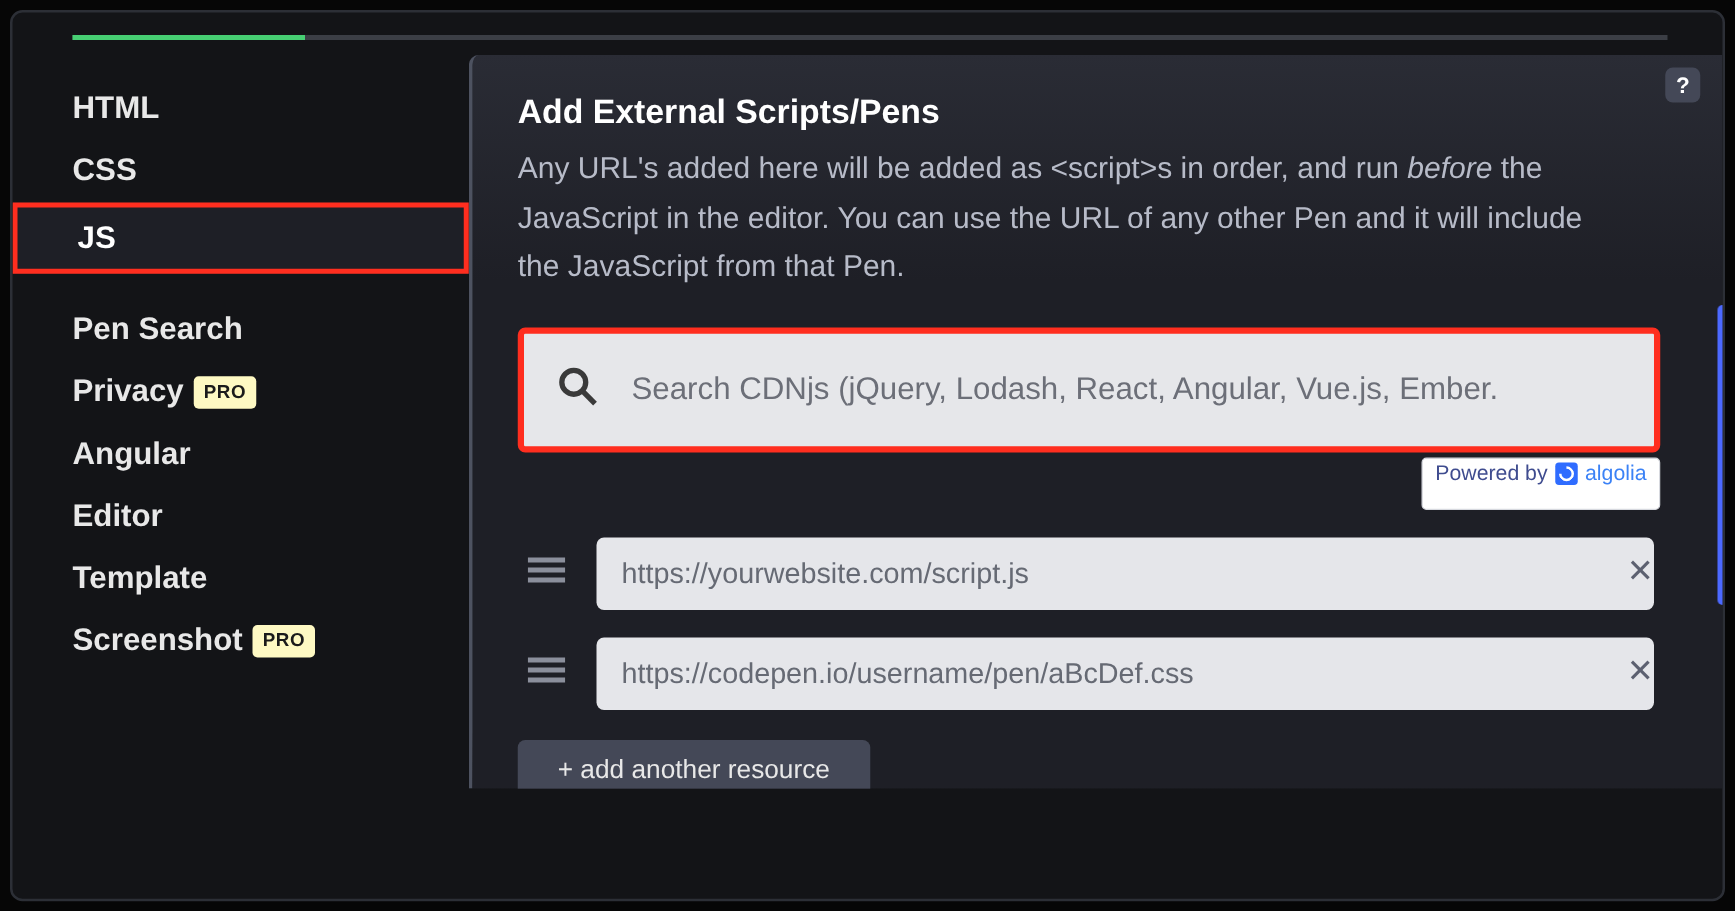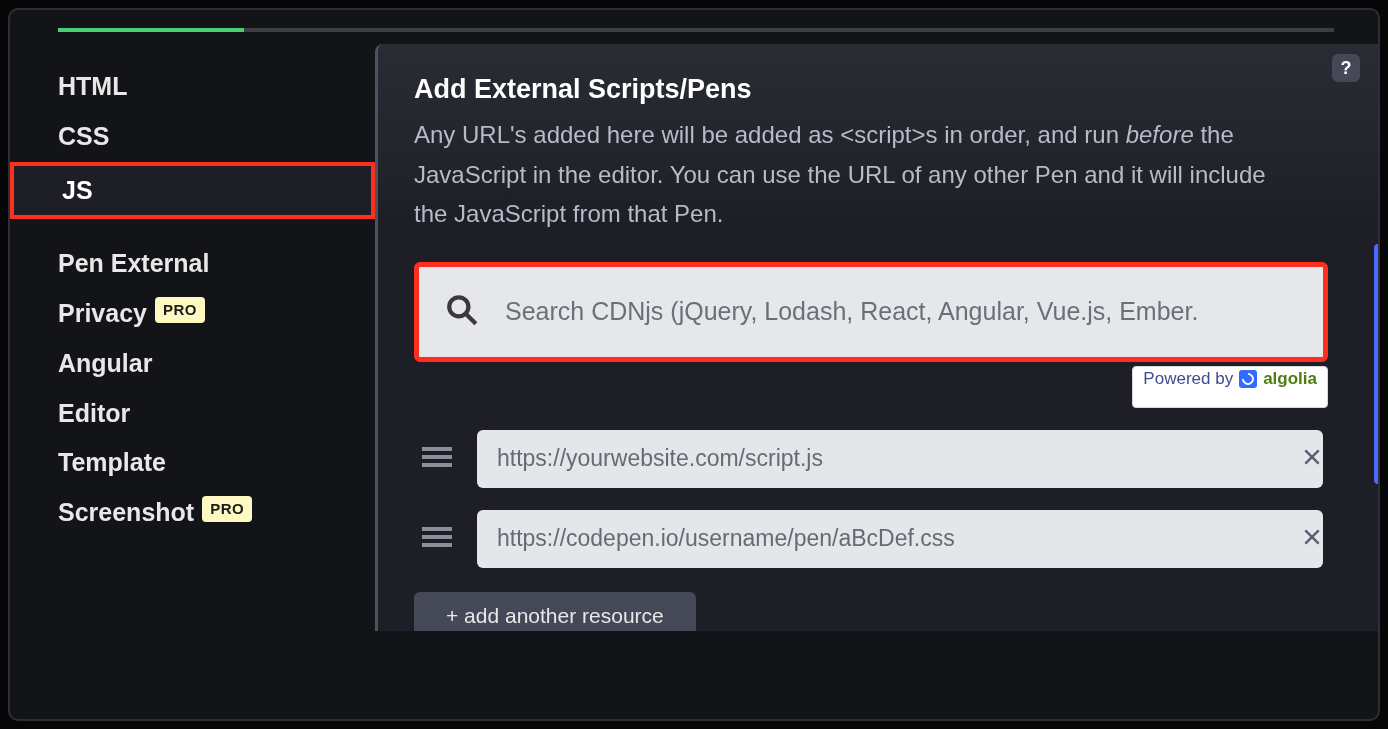--- a/index.html
+++ b/index.html
@@ -61,21 +61,21 @@
     display: flex;
     height: calc(100% - 110px);
   }
   .sidebar {
     width: 365px;
     padding: 30px 0 0 0;
     flex: 0 0 365px;
   }
   .side-item {
     display: flex;
-    align-items: flex-start;
+    align-items: center;
     gap: 8px;
     padding: 8px 0 8px 48px;
     font-size: 25px;
     font-weight: 600;
     color: #e8e8e8;
     cursor: pointer;
     line-height: 1.35;
   }
   .side-item.active {
     background: #1e1f26;
@@ -175,21 +175,21 @@
   .algolia-mark {
     width: 18px; height: 18px;
     background: #2f6cff;
     border-radius: 3px;
     position: relative;
   }
   .algolia-mark::after{
     content:"";position:absolute;inset:3px;border:2px solid #fff;border-radius:50%;
     border-left-color:transparent;transform:rotate(45deg);
   }
-  .algolia-text { color:#4d7c0f; font-weight:700; }
+  .algolia-text { color:#3b82f6; font-weight:400; }
   .res-list { margin-top: 8px; padding-left: 8px; }
   .res-row {
     display: flex;
     align-items: center;
     gap: 21px;
     margin-top: 22px;
   }
   .drag-handle { flex: 0 0 34px; cursor: grab; }
   .drag-handle svg { width: 30px; height: 24px; fill: #8b8f9c; }
   .res-input {
@@ -248,21 +248,21 @@
       <div class="side-item">
         <span>CSS</span>
       </div>
       <div class="side-item active highlight">
         <span>JS</span>
       </div>
 
       <div class="side-group-gap"></div>
 
       <div class="side-item">
-        <span>Pen External</span>
+        <span>Pen Search</span>
       </div>
       <div class="side-item">
         <span>Privacy</span>
         <span class="pro-badge">PRO</span>
       </div>
       <div class="side-item">
         <span>Angular</span>
       </div>
       <div class="side-item">
         <span>Editor</span>

